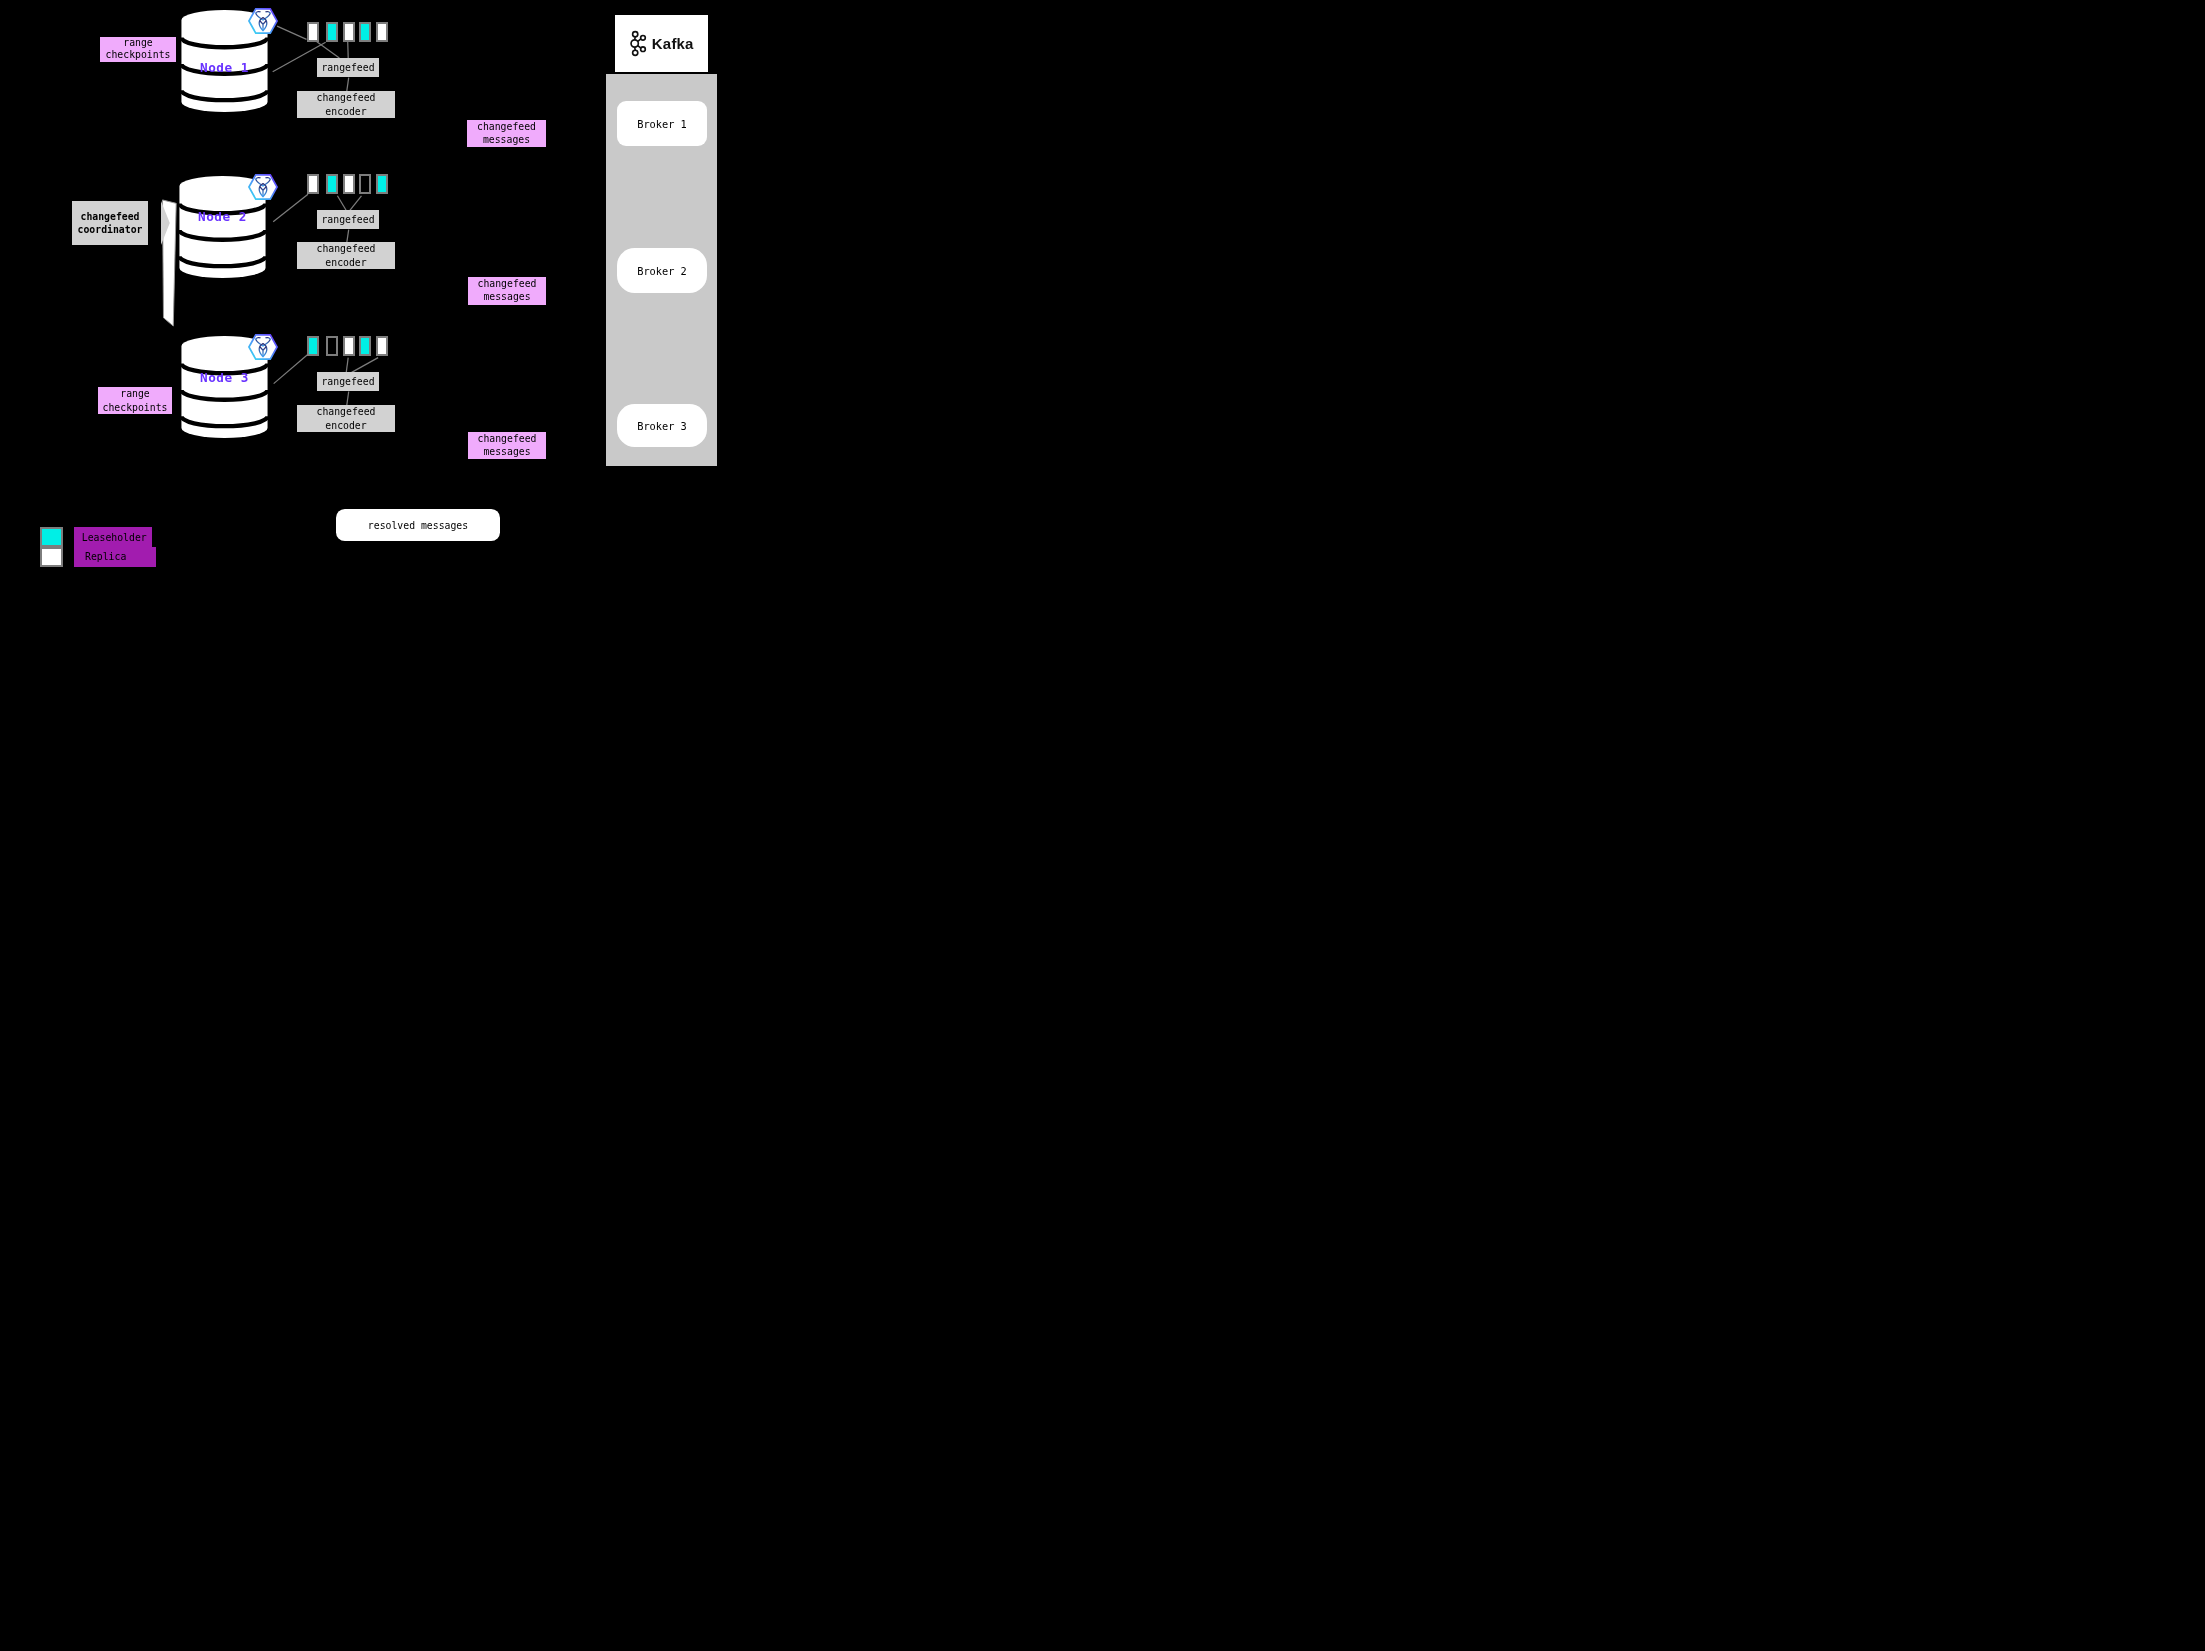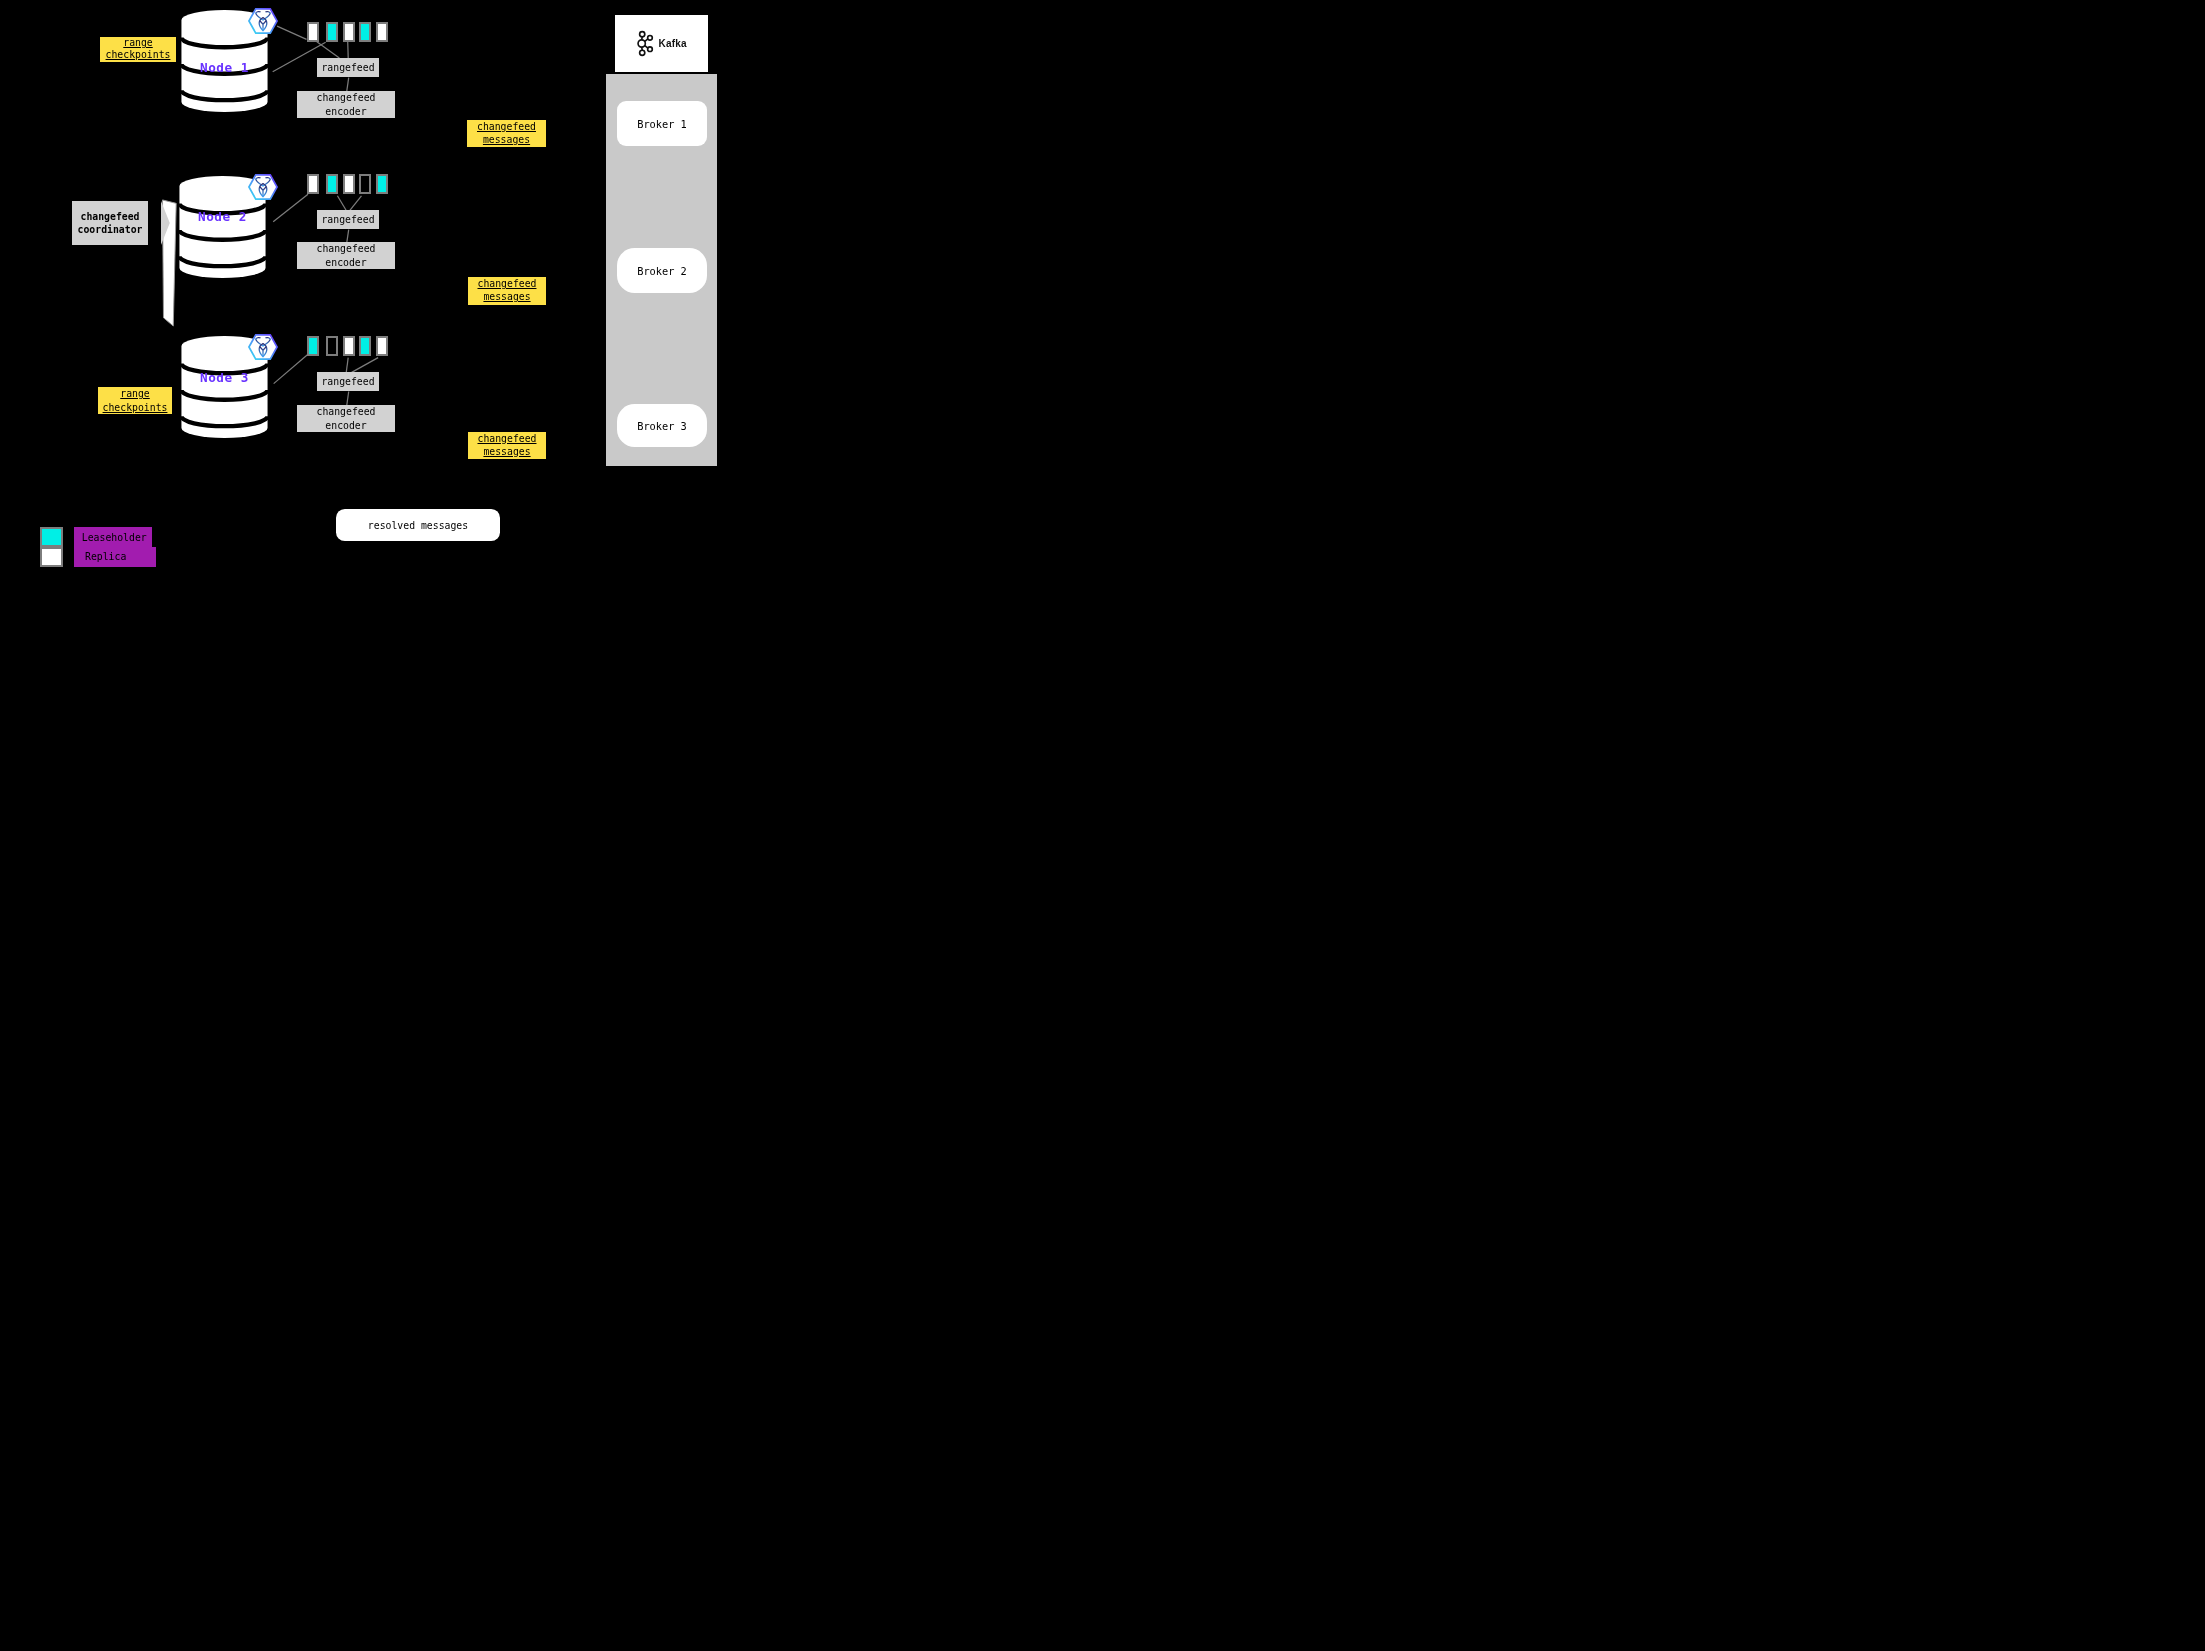--- a/index.html
+++ b/index.html
@@ -1,30 +1,30 @@
 <!DOCTYPE html>
 <html style="font-size:7.8px"><head>
 <meta charset="utf-8">
 <style>
   html,body{margin:0;padding:0;background:#000;}
   .canvas{position:relative;width:769px;height:576px;background:#000;overflow:hidden;
           font-family:"DejaVu Sans Mono","Liberation Mono",monospace;}
   .abs{position:absolute;}
-  .lbl{position:absolute;background:#fde047;color:#000;font-size:9.8px;line-height:12.7px;
-       text-align:center;display:flex;flex-direction:column;align-items:center;justify-content:center;text-decoration:underline;}
+  .lbl{position:absolute;background:#f0abfc;color:#000;font-size:9.8px;line-height:12.7px;
+       text-align:center;display:flex;flex-direction:column;align-items:center;justify-content:center;}
   .gbox{position:absolute;background:#d2d2d2;color:#000;font-size:9.8px;line-height:13.2px;
         text-align:center;display:flex;flex-direction:column;align-items:center;justify-content:center;}
   .node-label{position:absolute;color:#6933ff;font-weight:bold;font-size:12.7px;text-align:center;
               letter-spacing:0.5px;}
   .sq{position:absolute;width:12.3px;height:19.6px;border:2px solid #7d7d7d;box-sizing:border-box;}
   .panel{position:absolute;background:#c9c9c9;}
   .broker{position:absolute;background:#fff;border-radius:17.6px;color:#000;font-size:10.3px;
           display:flex;align-items:center;justify-content:center;}
   .kafka-box{position:absolute;background:#fff;display:flex;align-items:center;justify-content:center;gap:4.9px;}
-  .kafka-word{color:#111;font-family:"Liberation Sans",sans-serif;font-weight:bold;font-size:10px;letter-spacing:0.2px;}
+  .kafka-word{color:#111;font-family:"Liberation Sans",sans-serif;font-weight:bold;font-size:15px;letter-spacing:0.2px;}
   .pill{position:absolute;background:#fff;border-radius:8.8px;color:#000;font-size:9.8px;
         display:flex;align-items:center;justify-content:center;}
   .coord{position:absolute;background:#d2d2d2;color:#000;font-weight:bold;font-size:9.8px;line-height:13.2px;
          text-align:center;display:flex;flex-direction:column;align-items:center;justify-content:center;}
   .legend-label{position:absolute;background:#a21caf;color:#000;font-size:9.8px;display:flex;align-items:center;
                 padding-left:7.8px;box-sizing:border-box;margin-left:11px;}
   svg{display:block;}
 </style>
 </head>
 <body>

